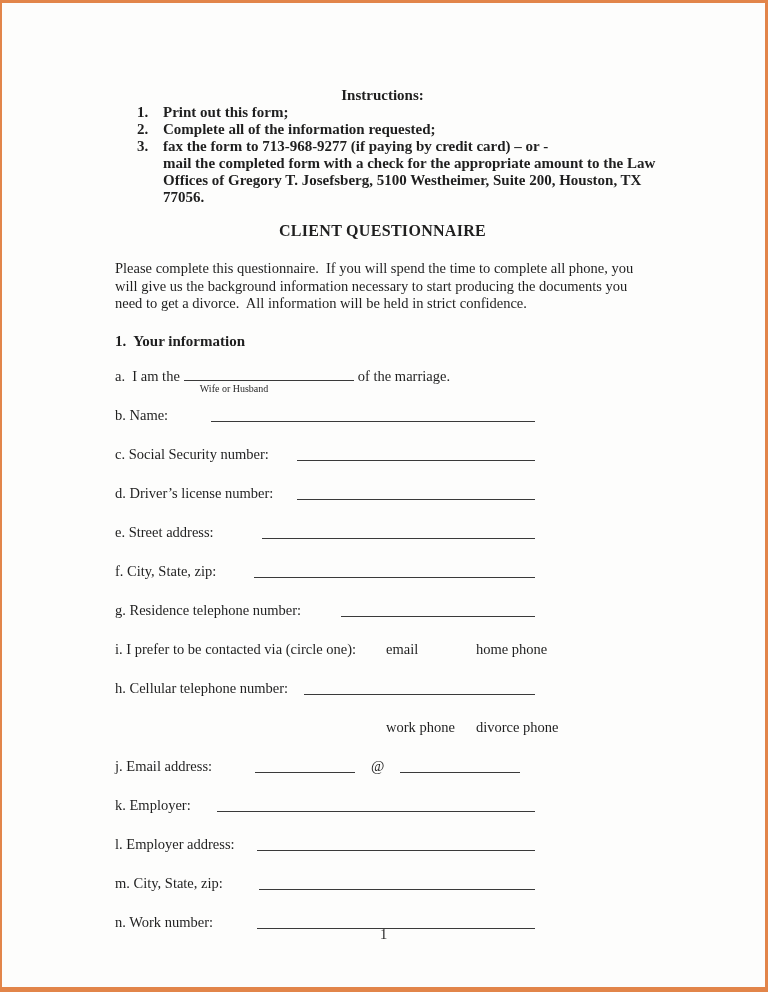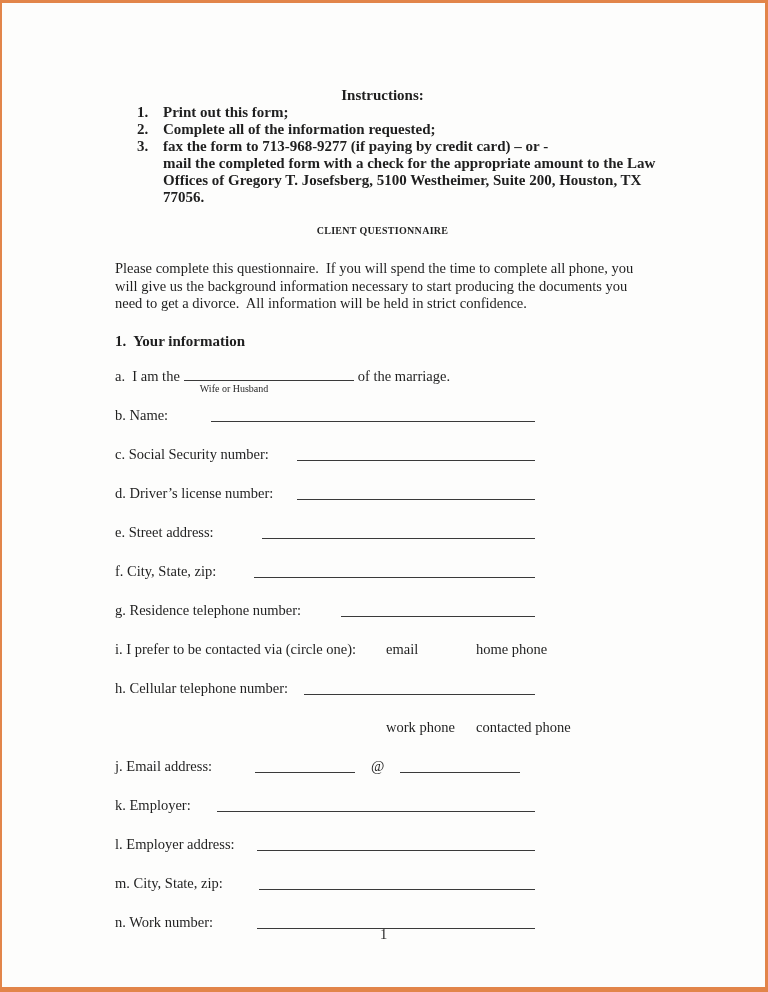--- a/index.html
+++ b/index.html
@@ -20,21 +20,21 @@
 
   
   .instructions { font-weight:bold; font-size:15px; line-height:17px; }
   .ins-title { white-space:pre;text-align:center; }
   .ins-item { display:flex; padding-left:22px; }
   .ins-num { display:inline-block; width:26px; flex:none; }
   .ins-cont { padding-left:48px; white-space:nowrap; }
 
   .doc-title {
     margin-top:16px; text-align:center;
-    font-weight:bold; font-size:10px; line-height:17px; letter-spacing:0.3px;
+    font-weight:bold; font-size:16px; line-height:17px; letter-spacing:0.3px;
     white-space:pre;
   }
 
   .intro { margin-top:21px; line-height:17.5px; }
   .intro-line { white-space:pre; }
 
   .sec-heading { margin-top:20px; font-weight:bold; font-size:15px; line-height:17px; white-space:pre; }
 
   
   .fields { margin-top:16px; }
@@ -145,21 +145,21 @@
           <span class="opt-c1">email</span><span>home phone</span>
         </span>
       </div>
 
       <div class="frow">
         <span class="flabel">h. Cellular telephone number:</span>
         <span class="fline"></span>
       </div>
 
       <div class="frow row-i2">
-        <span class="opt-c1">work phone</span><span>contacted phone</span>
+        <span class="opt-c1">work phone</span><span>divorce phone</span>
       </div>
 
       <div class="frow row-j">
         <span class="flabel">j. Email address:</span>
         <span class="jline" style="width:100px; margin-left:27px"></span>
         <span>@</span>
         <span class="jline" style="width:120px"></span>
       </div>
 
       <div class="frow">

